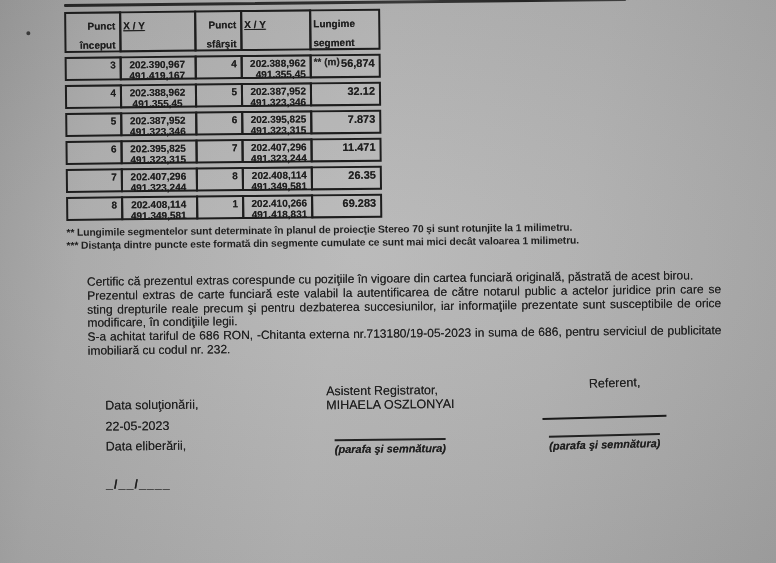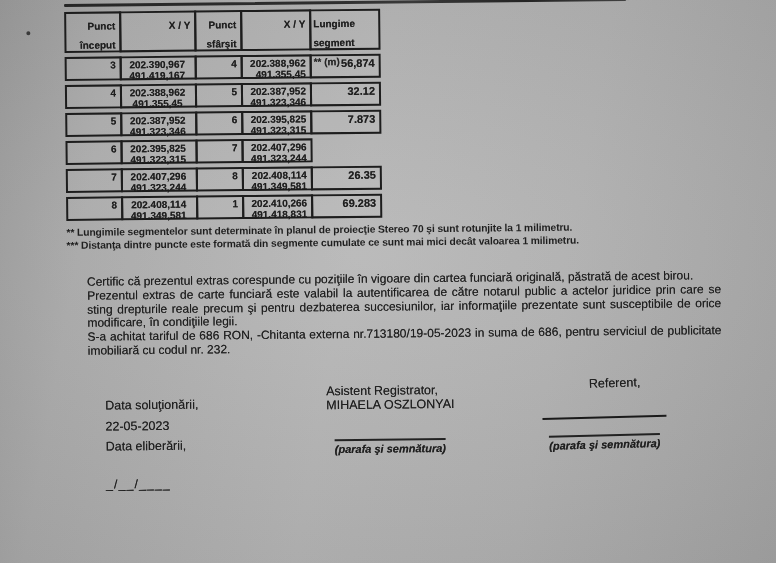--- a/index.html
+++ b/index.html
@@ -25,39 +25,39 @@
   .trow{display:flex;margin-bottom:4px;}
   .cell{box-sizing:border-box;border:2px solid #1d1d1d;background:rgba(255,255,255,0.04);
     font-size:10px;font-weight:bold;line-height:11px;padding:1px 4px 0 2px;}
   .cell + .cell{margin-left:-2px;}
   .c1{width:57px;text-align:right;}
   .c2{width:77px;text-align:center;}
   .c3{width:48px;text-align:right;}
   .c4{width:71px;text-align:right;}
   .c5{width:71px;text-align:right;font-size:11px;padding-top:2px;}
   .hrow .cell{height:41px;white-space:pre-line;line-height:19px;padding-top:3px;}
-  .hrow .c2,.hrow .c4{text-align:right;}
+  .hrow .c2,.hrow .c4{text-align:left;text-decoration:underline;}
   .hrow .c5{text-align:left;font-size:10px;}
   .drow .cell{height:24px;}
   .xy{display:block;}
 
   
   .footnotes{position:absolute;left:64px;top:227px;width:610px;font-size:10.3px;font-weight:bold;
     line-height:12.5px;letter-spacing:-0.1px;}
 
   
   .paras{position:absolute;left:84px;top:276px;width:634px;font-size:12px;line-height:13.8px;text-align:justify;}
   .paras p{margin:0;}
 
   
   .sig{position:absolute;font-size:12.5px;}
   .sig-left{left:101px;top:399px;}
   .sig-left .line{margin-bottom:7px;}
   .sig-left .spaced{margin-bottom:6px;}
-  .placeholder{letter-spacing:1px;font-weight:normal;margin-top:24px;}
+  .placeholder{letter-spacing:1px;font-weight:bold;margin-top:24px;}
   .sig-mid{left:322px;top:387px;}
   .sig-right{left:538px;top:382px;width:128px;transform:rotate(-0.9deg);}
   .sig-right .title{text-align:center;margin-left:18px;}
   .signline{width:124px;border-top:2.5px solid #1a1a1a;margin-top:26px;}
   .stamp{font-style:italic;font-size:11px;font-weight:bold;border-top:2px solid #222;
     padding-top:2px;display:inline-block;margin-top:0;}
   .sig-mid .stamp{margin-top:27px;margin-left:8px;}
   .sig-right .stamp{margin-top:16px;margin-left:6px;}
 </style>
 </head>
@@ -132,20 +132,21 @@
         <div class="cell c1">6</div>
         <div class="cell c2">
           <span class="xy">202.395,825</span>
           <span class="xy">491.323,315</span>
         </div>
         <div class="cell c3">7</div>
         <div class="cell c4">
           <span class="xy">202.407,296</span>
           <span class="xy">491.323,244</span>
         </div>
+        <div class="cell c5">11.471</div>
       </div>
 
       <div class="trow drow">
         <div class="cell c1">7</div>
         <div class="cell c2">
           <span class="xy">202.407,296</span>
           <span class="xy">491.323,244</span>
         </div>
         <div class="cell c3">8</div>
         <div class="cell c4">

